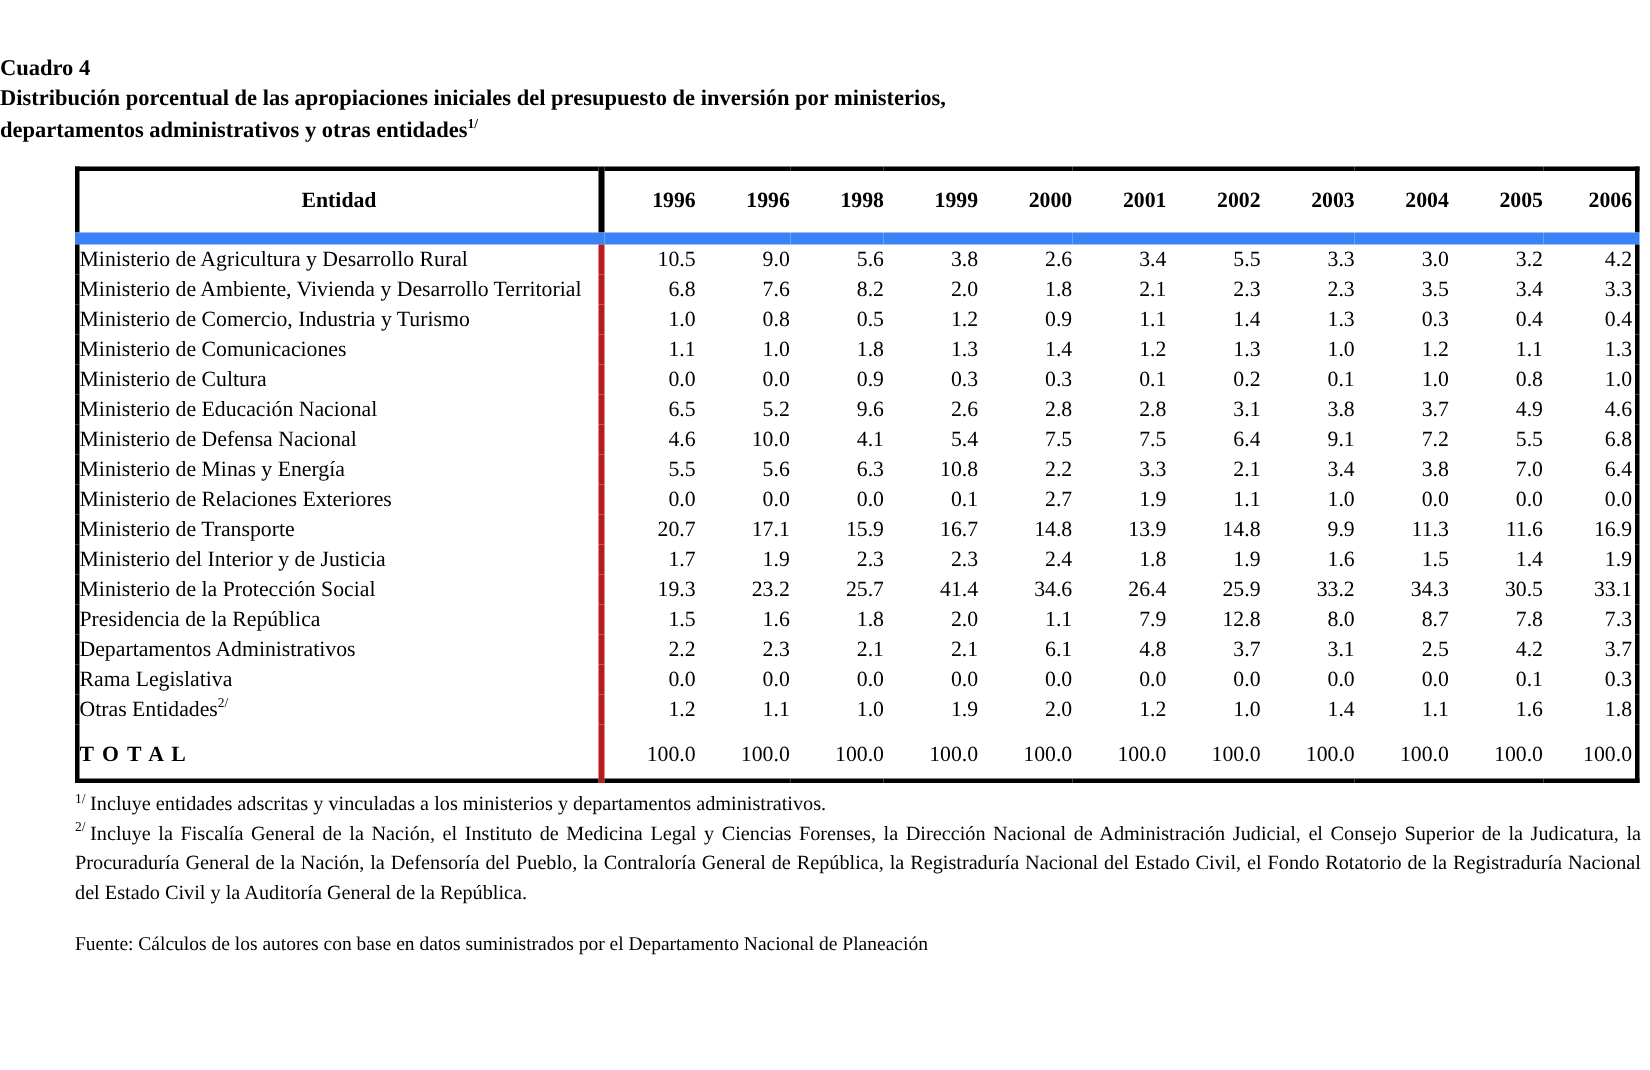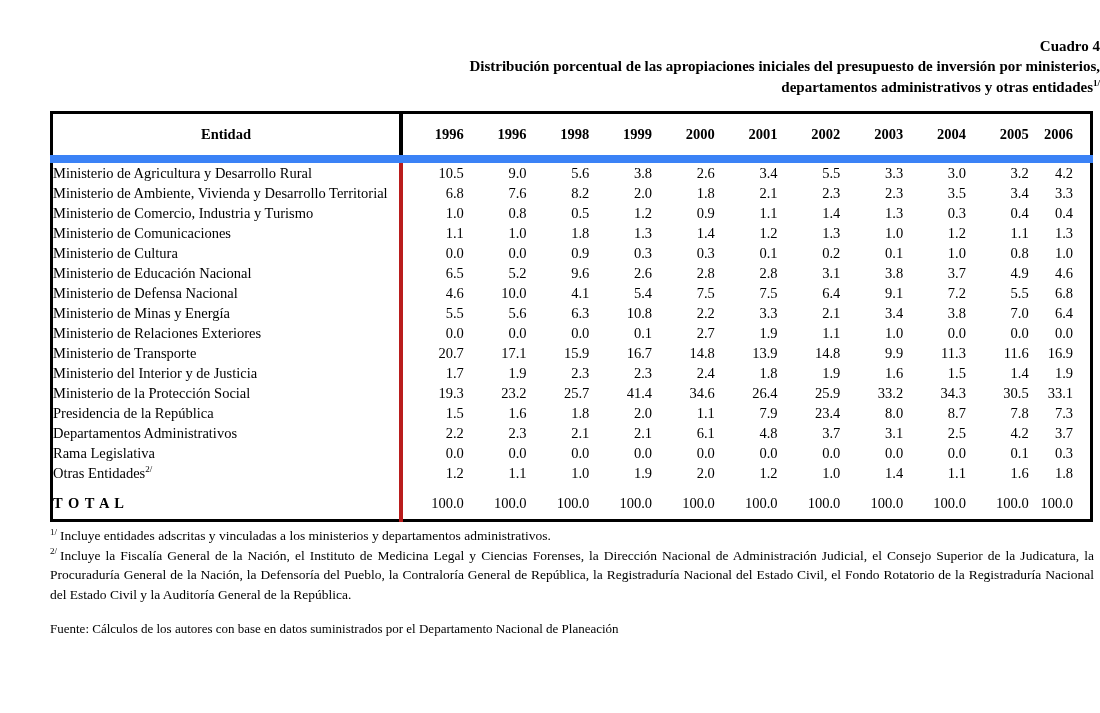--- a/index.html
+++ b/index.html
@@ -12,21 +12,21 @@
   .page {
     position: relative;
     width: 1100px;
     height: 713px;
     background: #ffffff;
     overflow: hidden;
   }
   
   .title-block {
     padding-top: 36px;
-    text-align: right;
+    text-align: left;
     font-weight: bold;
     font-size: 15px;
     line-height: 1.35;
   }
   .title-block sup {
     font-size: 9px;
     line-height: 0;
   }
   
   table.cuadro {
@@ -58,21 +58,21 @@
   td.entity-cell {
     border-right: 4px solid #b91c1c;
     text-align: left;
     padding-left: 3px;
   }
   th.year-head, td.value-cell {
     text-align: right;
     padding-right: 13px;
   }
   th.year-head:last-child, td.value-cell:last-child {
-    padding-right: 17px;
+    padding-right: 2px;
   }
   tbody tr.data-row {
     height: 20px;
     line-height: 20px;
   }
   tbody tr.total-row td {
     padding-top: 12px;
     padding-bottom: 7px;
   }
   tbody tr.total-row td.entity-cell {
@@ -301,21 +301,21 @@
           <td class="value-cell">33.1</td>
         </tr>
         <tr class="data-row">
           <td class="entity-cell">Presidencia de la República</td>
           <td class="value-cell">1.5</td>
           <td class="value-cell">1.6</td>
           <td class="value-cell">1.8</td>
           <td class="value-cell">2.0</td>
           <td class="value-cell">1.1</td>
           <td class="value-cell">7.9</td>
-          <td class="value-cell">23.4</td>
+          <td class="value-cell">12.8</td>
           <td class="value-cell">8.0</td>
           <td class="value-cell">8.7</td>
           <td class="value-cell">7.8</td>
           <td class="value-cell">7.3</td>
         </tr>
         <tr class="data-row">
           <td class="entity-cell">Departamentos Administrativos</td>
           <td class="value-cell">2.2</td>
           <td class="value-cell">2.3</td>
           <td class="value-cell">2.1</td>

